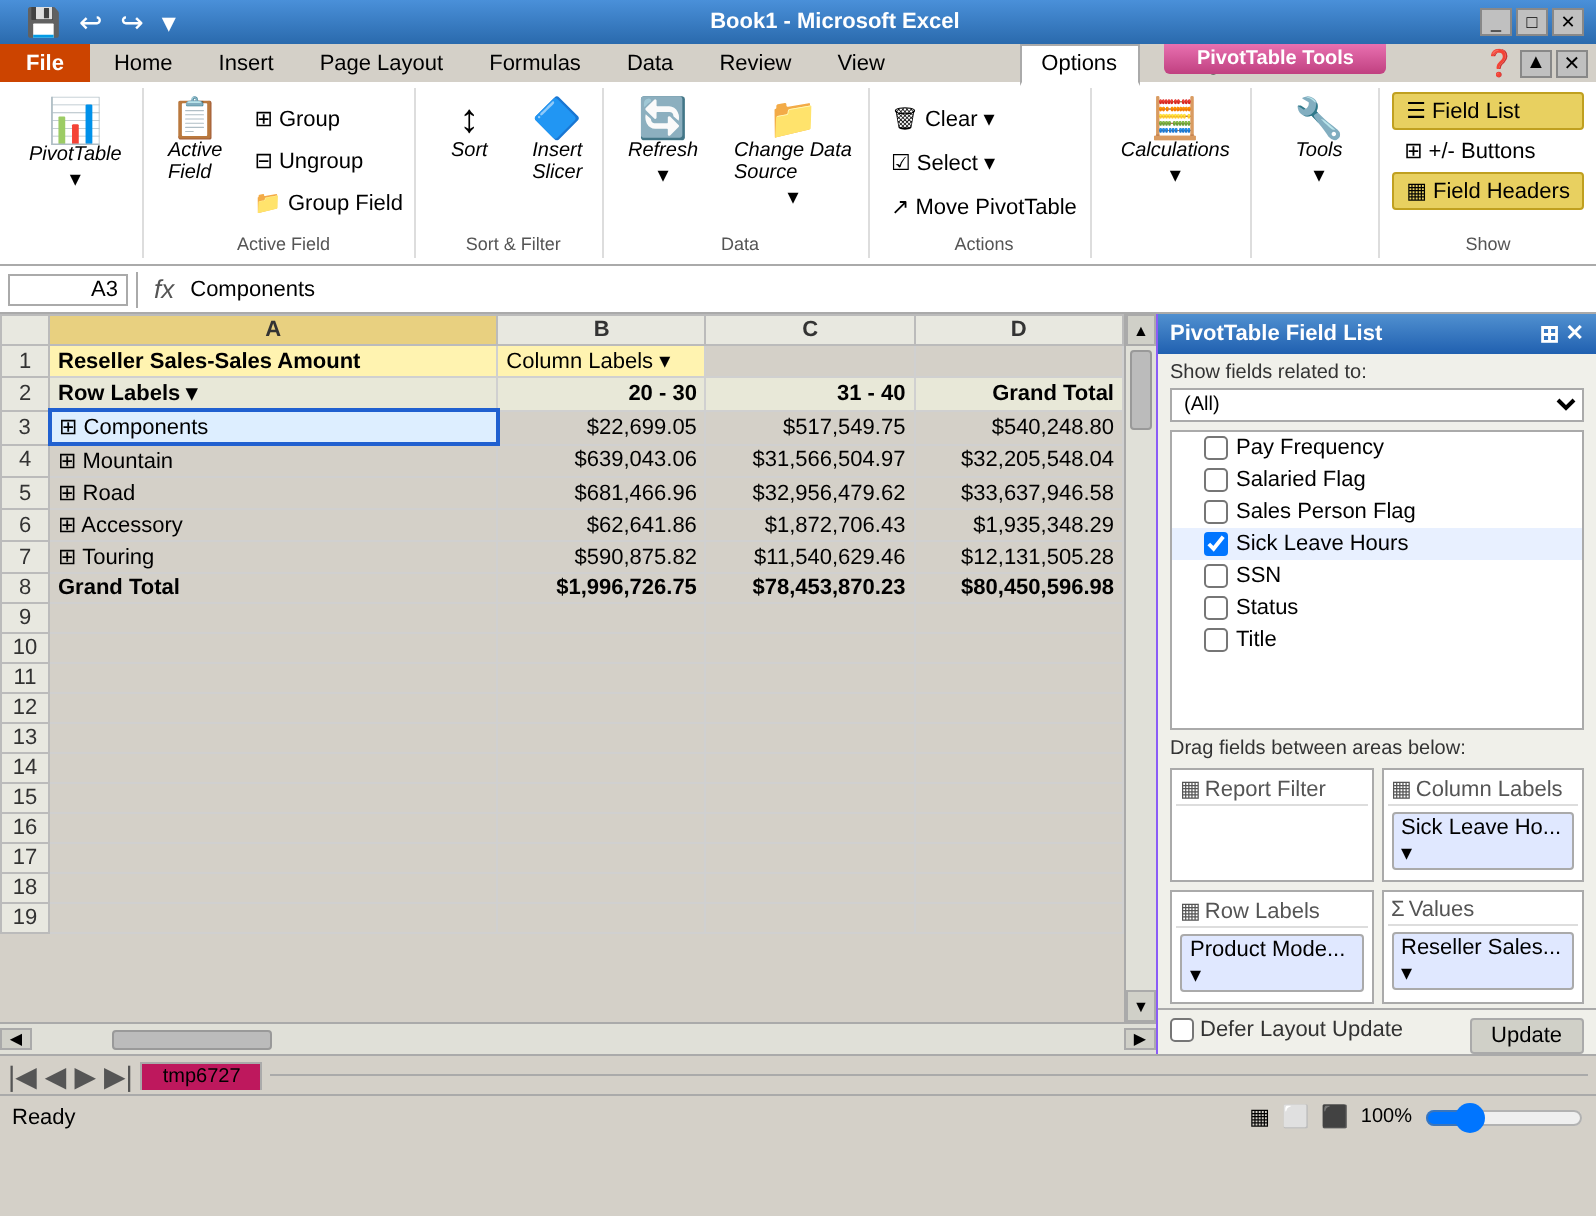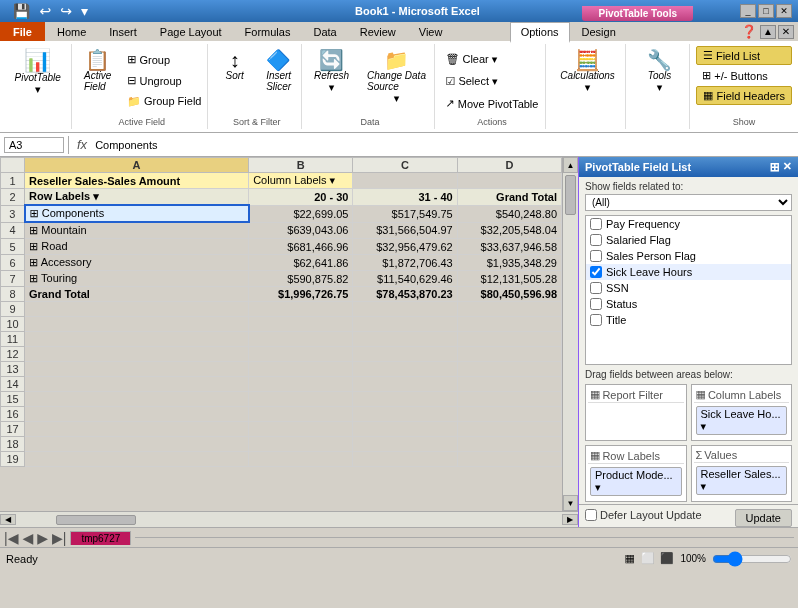--- a/index.html
+++ b/index.html
@@ -116,21 +116,21 @@
       border-bottom: 1px solid #aaa;
       padding: 2px 4px;
       gap: 4px;
       height: 24px;
     }
     .cell-ref {
       width: 60px;
       border: 1px solid #aaa;
       padding: 1px 4px;
       font-size: 11px;
-      text-align: left;
+      text-align: right;
     }
     .formula-bar-divider { width: 1px; height: 18px; background: #aaa; }
     .formula-bar-fx { font-size: 13px; color: #555; font-style: italic; margin: 0 4px; }
     .formula-bar-input { flex: 1; border: none; outline: none; font-size: 11px; }
     .sheet-table {
       border-collapse: collapse;
       width: 100%;
     }
     .row-header, .col-header {
       background: #e8e8e0;
@@ -185,21 +185,21 @@
       border: 1px solid #aaa;
       background: white;
       margin: 0 6px;
       flex: 0 0 150px;
       overflow-y: auto;
     }
     .field-item {
       display: flex;
       align-items: flex-start;
       gap: 4px;
-      padding: 2px 4px;
+      padding: 2px 16px;
       font-size: 11px;
     }
 
     .drag-label {
       font-size: 10px;
       color: #333;
       padding: 4px 6px 2px 6px;
     }
     .drag-areas {
       display: grid;
@@ -330,21 +330,21 @@
       <span class="qat-btn">▾</span>
     </div>
     <div class="title-bar-text">Book1 - Microsoft Excel</div>
     <div class="title-bar-controls">
       <div class="title-btn">_</div>
       <div class="title-btn">□</div>
       <div class="title-btn">✕</div>
     </div>
   </div>
 
-  <div style="position:absolute; top:6px; right:105px; background:linear-gradient(to bottom,#e870b0,#c04080); color:white; font-size:10px; font-weight:bold; padding:2px 16px; border-radius:0 0 3px 3px; z-index:10;">PivotTable Tools</div>
+  <div style="position:absolute; top:22px; right:105px; background:linear-gradient(to bottom,#e870b0,#c04080); color:white; font-size:10px; font-weight:bold; padding:2px 16px; border-radius:0 0 3px 3px; z-index:10;">PivotTable Tools</div>
 
   <div class="ribbon-tab-bar-wrapper">
     <div class="ribbon-tab file-tab">File</div>
     <div class="ribbon-tab">Home</div>
     <div class="ribbon-tab">Insert</div>
     <div class="ribbon-tab">Page Layout</div>
     <div class="ribbon-tab">Formulas</div>
     <div class="ribbon-tab">Data</div>
     <div class="ribbon-tab">Review</div>
     <div class="ribbon-tab">View</div>

